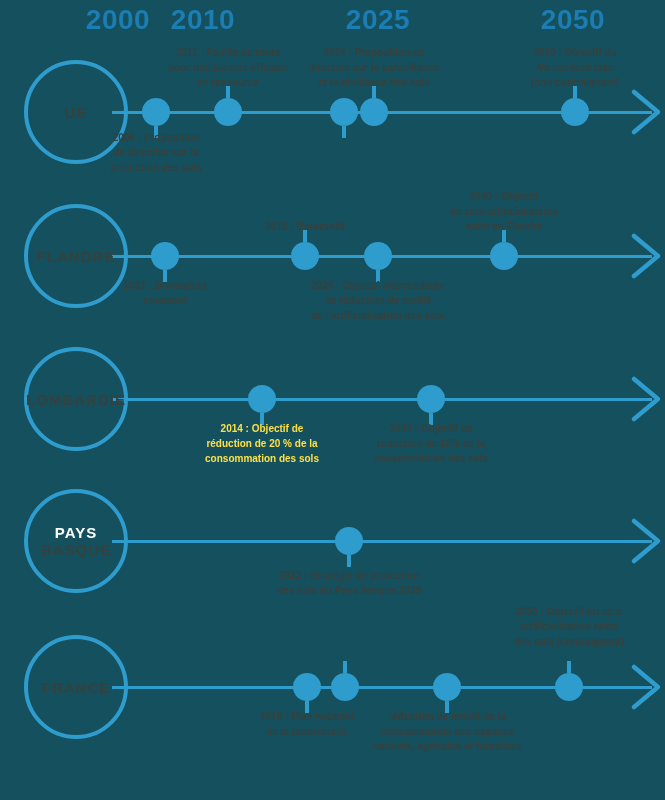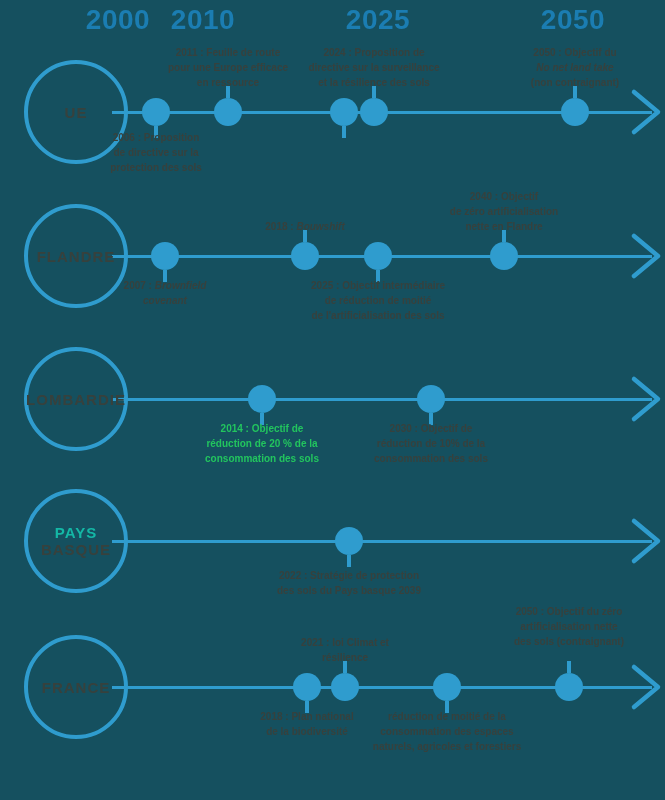--- a/index.html
+++ b/index.html
@@ -119,38 +119,38 @@
     </div>
     <div class="tl-line" style="left: 112px; width: 540px; top: 397.5px; background: rgb(47, 156, 206);"></div>
     <svg width="32" height="48" class="arrow-svg" style="left: 630px; top: 375px;">
       <polyline points="4,4 28,24 4,44" fill="none" stroke="#2f9cce" stroke-width="4.5" stroke-linecap="round" stroke-linejoin="round"></polyline>
     </svg>
     <div class="tl-circle" style="left: 8px; top: 347px; border: 4px solid rgb(47, 156, 206);">
       <div class="c-line" style="color: rgb(55, 65, 61);">LOMBARDIE</div>
     </div>
     <div class="tl-dot" style="left: 248px; top: 385px; background: rgb(47, 156, 206);"></div>
     <div class="tl-stem" style="left: 260px; top: 413px; background: rgb(47, 156, 206);"></div>
-    <div class="evt-label" style="left: 262px; color: #22c55e; top: 421px;">
+    <div class="evt-label" style="left: 262px; color: #fde047; top: 421px;">
       <div class="l-line"><span>2014 : Objectif de</span></div>
       <div class="l-line"><span>réduction de 20 % de la</span></div>
       <div class="l-line"><span>consommation des sols</span></div>
     </div>
     <div class="tl-dot" style="left: 417px; top: 385px; background: rgb(47, 156, 206);"></div>
     <div class="tl-stem" style="left: 429px; top: 413px; background: rgb(47, 156, 206);"></div>
     <div class="evt-label" style="left: 431px; color: rgb(55, 65, 61); top: 421px;">
       <div class="l-line"><span>2030 : Objectif de</span></div>
       <div class="l-line"><span>réduction de 10% de la</span></div>
       <div class="l-line"><span>consommation des sols</span></div>
     </div>
     <div class="tl-line" style="left: 112px; width: 540px; top: 539.5px; background: rgb(47, 156, 206);"></div>
     <svg width="32" height="48" class="arrow-svg" style="left: 630px; top: 517px;">
       <polyline points="4,4 28,24 4,44" fill="none" stroke="#2f9cce" stroke-width="4.5" stroke-linecap="round" stroke-linejoin="round"></polyline>
     </svg>
     <div class="tl-circle" style="left: 8px; top: 489px; border: 4px solid rgb(47, 156, 206);">
-      <div class="c-line" style="color: #14b8a6;">PAYS</div>
+      <div class="c-line" style="color: #ffffff;">PAYS</div>
       <div class="c-line" style="color: rgb(55, 65, 61);">BASQUE</div>
     </div>
     <div class="tl-dot" style="left: 335px; top: 527px; background: rgb(47, 156, 206);"></div>
     <div class="tl-stem" style="left: 347px; top: 555px; background: rgb(47, 156, 206);"></div>
     <div class="evt-label" style="left: 349px; color: rgb(55, 65, 61); top: 568px;">
       <div class="l-line"><span>2022 : Stratégie de protection</span></div>
       <div class="l-line"><span>des sols du Pays basque 2039</span></div>
     </div>
     <div class="tl-line" style="left: 112px; width: 540px; top: 685.5px; background: rgb(47, 156, 206);"></div>
     <svg width="32" height="48" class="arrow-svg" style="left: 630px; top: 663px;">
@@ -160,24 +160,20 @@
       <div class="c-line" style="color: rgb(55, 65, 61);">FRANCE</div>
     </div>
     <div class="tl-dot" style="left: 293px; top: 673px; background: rgb(47, 156, 206);"></div>
     <div class="tl-stem" style="left: 305px; top: 701px; background: rgb(47, 156, 206);"></div>
     <div class="evt-label" style="left: 307px; color: rgb(55, 65, 61); top: 709px;">
       <div class="l-line"><span>2018 : Plan national</span></div>
       <div class="l-line"><span>de la biodiversité</span></div>
     </div>
     <div class="tl-dot" style="left: 331px; top: 673px; background: rgb(47, 156, 206);"></div>
     <div class="tl-stem" style="left: 343px; top: 661px; background: rgb(47, 156, 206);"></div>
-    <div class="evt-label" style="left: 345px; color: rgb(55, 65, 61); top: 635px;">
-      <div class="l-line"><span>2021 : loi Climat et</span></div>
-      <div class="l-line"><span>résilience</span></div>
-    </div>
     <div class="tl-dot" style="left: 433px; top: 673px; background: rgb(47, 156, 206);"></div>
     <div class="tl-stem" style="left: 445px; top: 701px; background: rgb(47, 156, 206);"></div>
     <div class="evt-label" style="left: 447px; color: rgb(55, 65, 61); top: 709px;">
       <div class="l-line"><span>réduction de moitié de la</span></div>
       <div class="l-line"><span>consommation des espaces</span></div>
       <div class="l-line"><span>naturels, agricoles et forestiers</span></div>
     </div>
     <div class="tl-dot" style="left: 555px; top: 673px; background: rgb(47, 156, 206);"></div>
     <div class="tl-stem" style="left: 567px; top: 661px; background: rgb(47, 156, 206);"></div>
     <div class="evt-label" style="left: 569px; color: rgb(55, 65, 61); top: 604px;">

